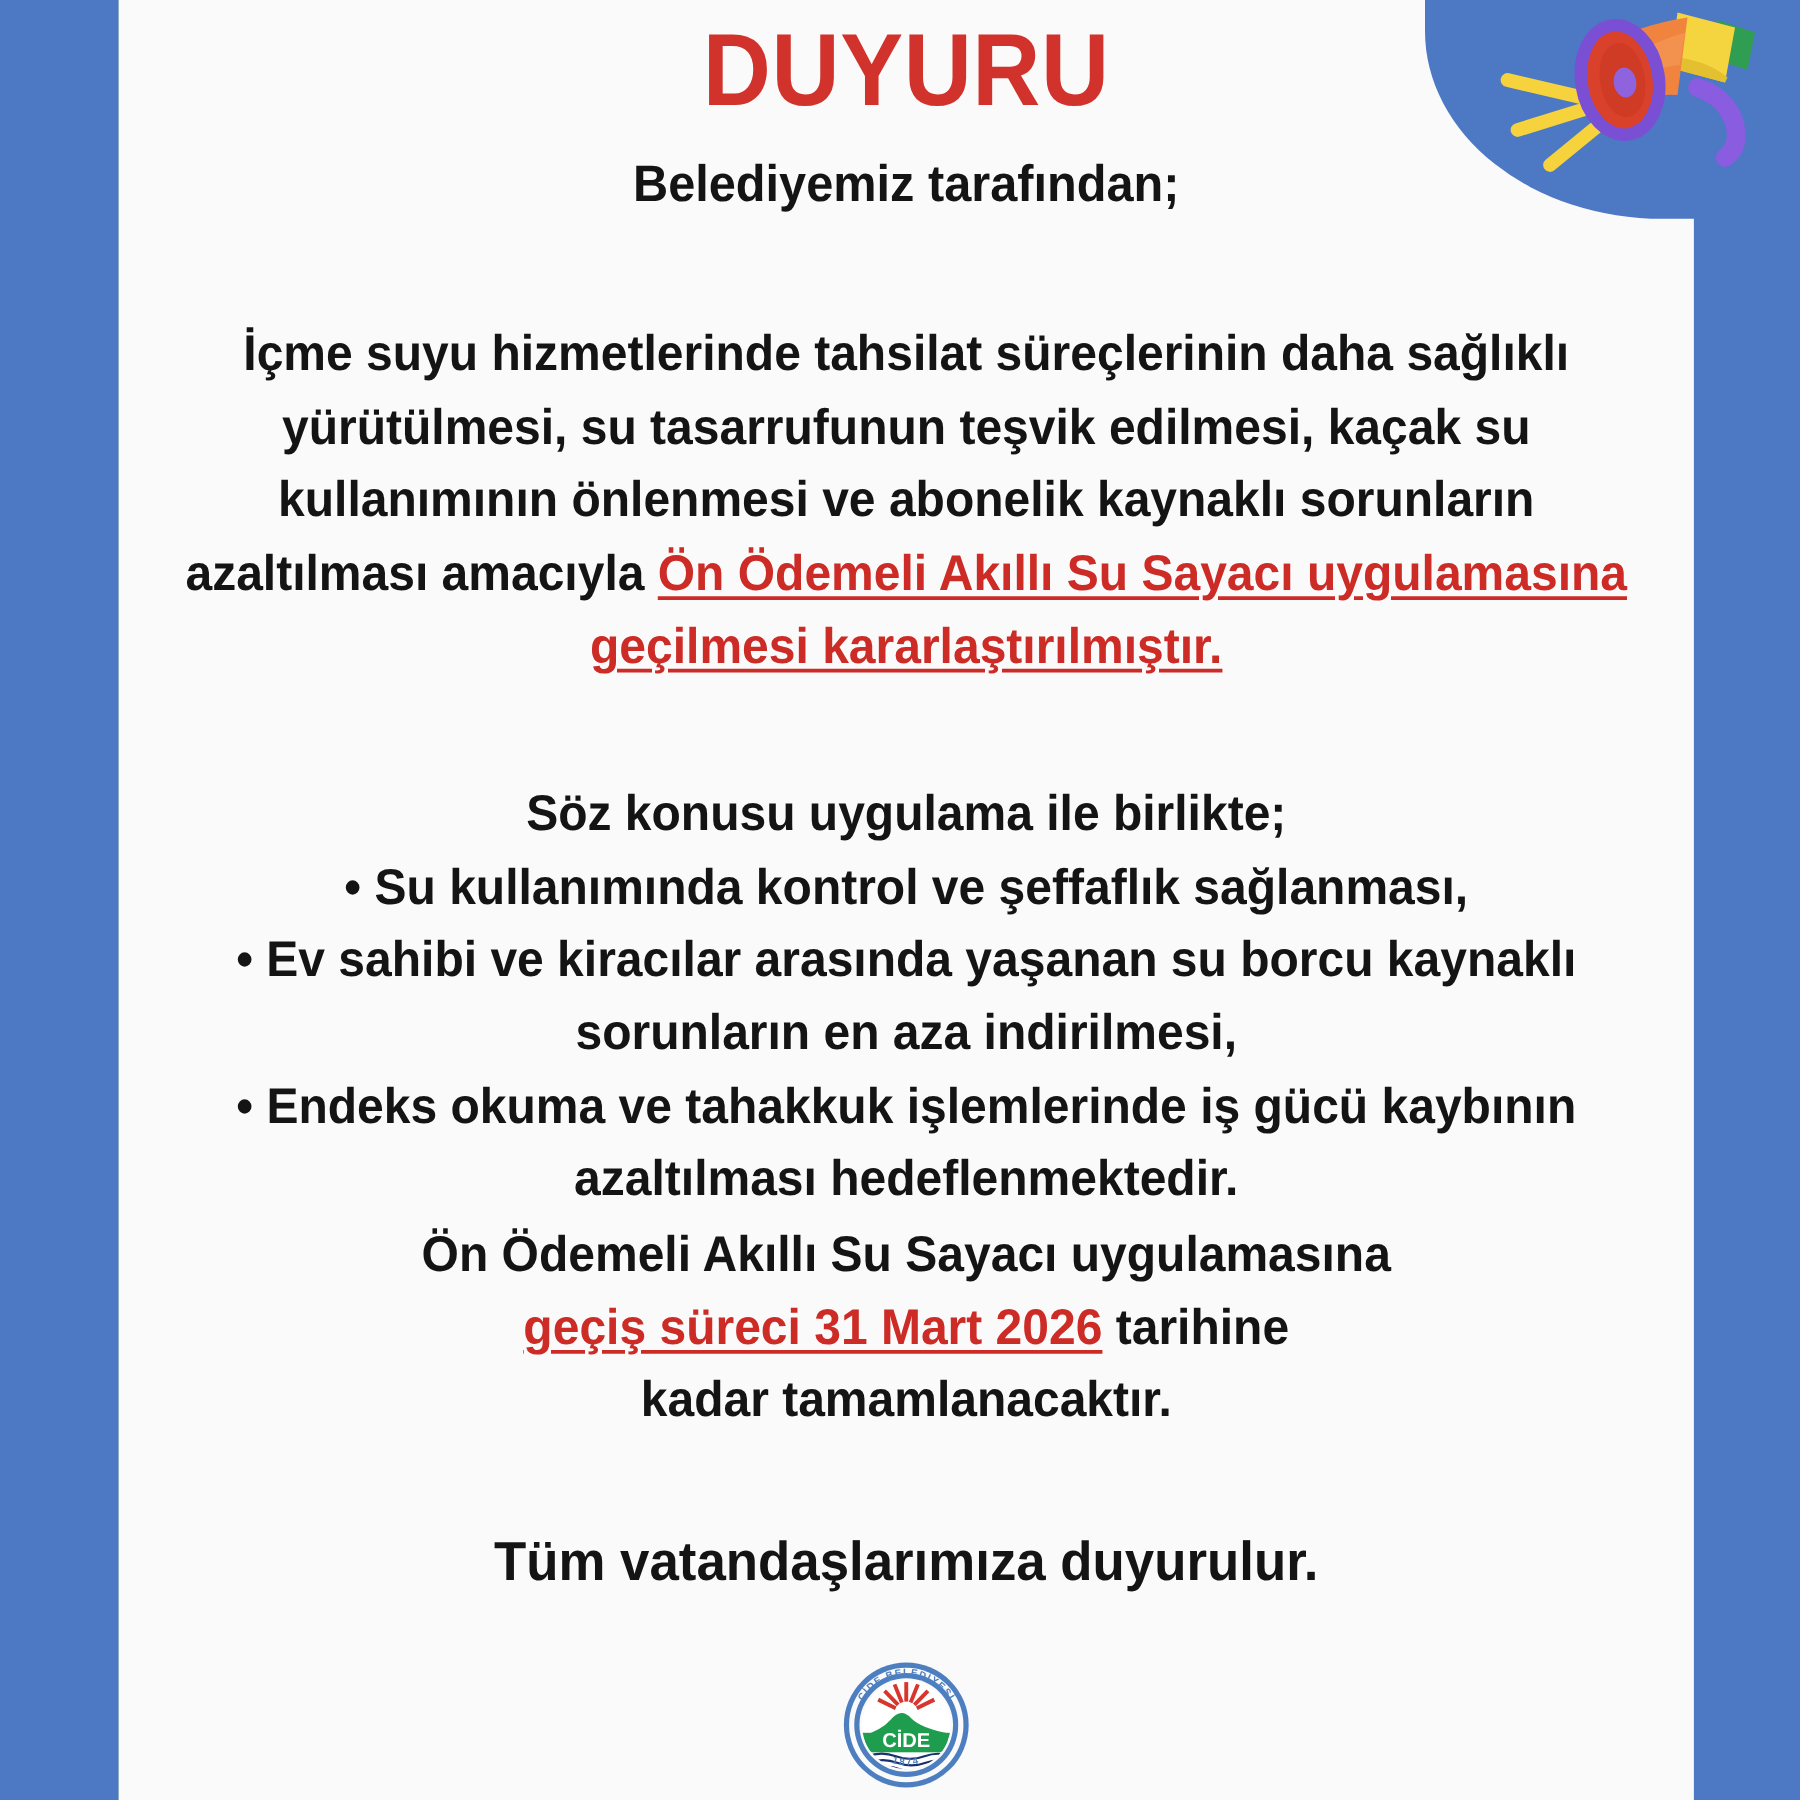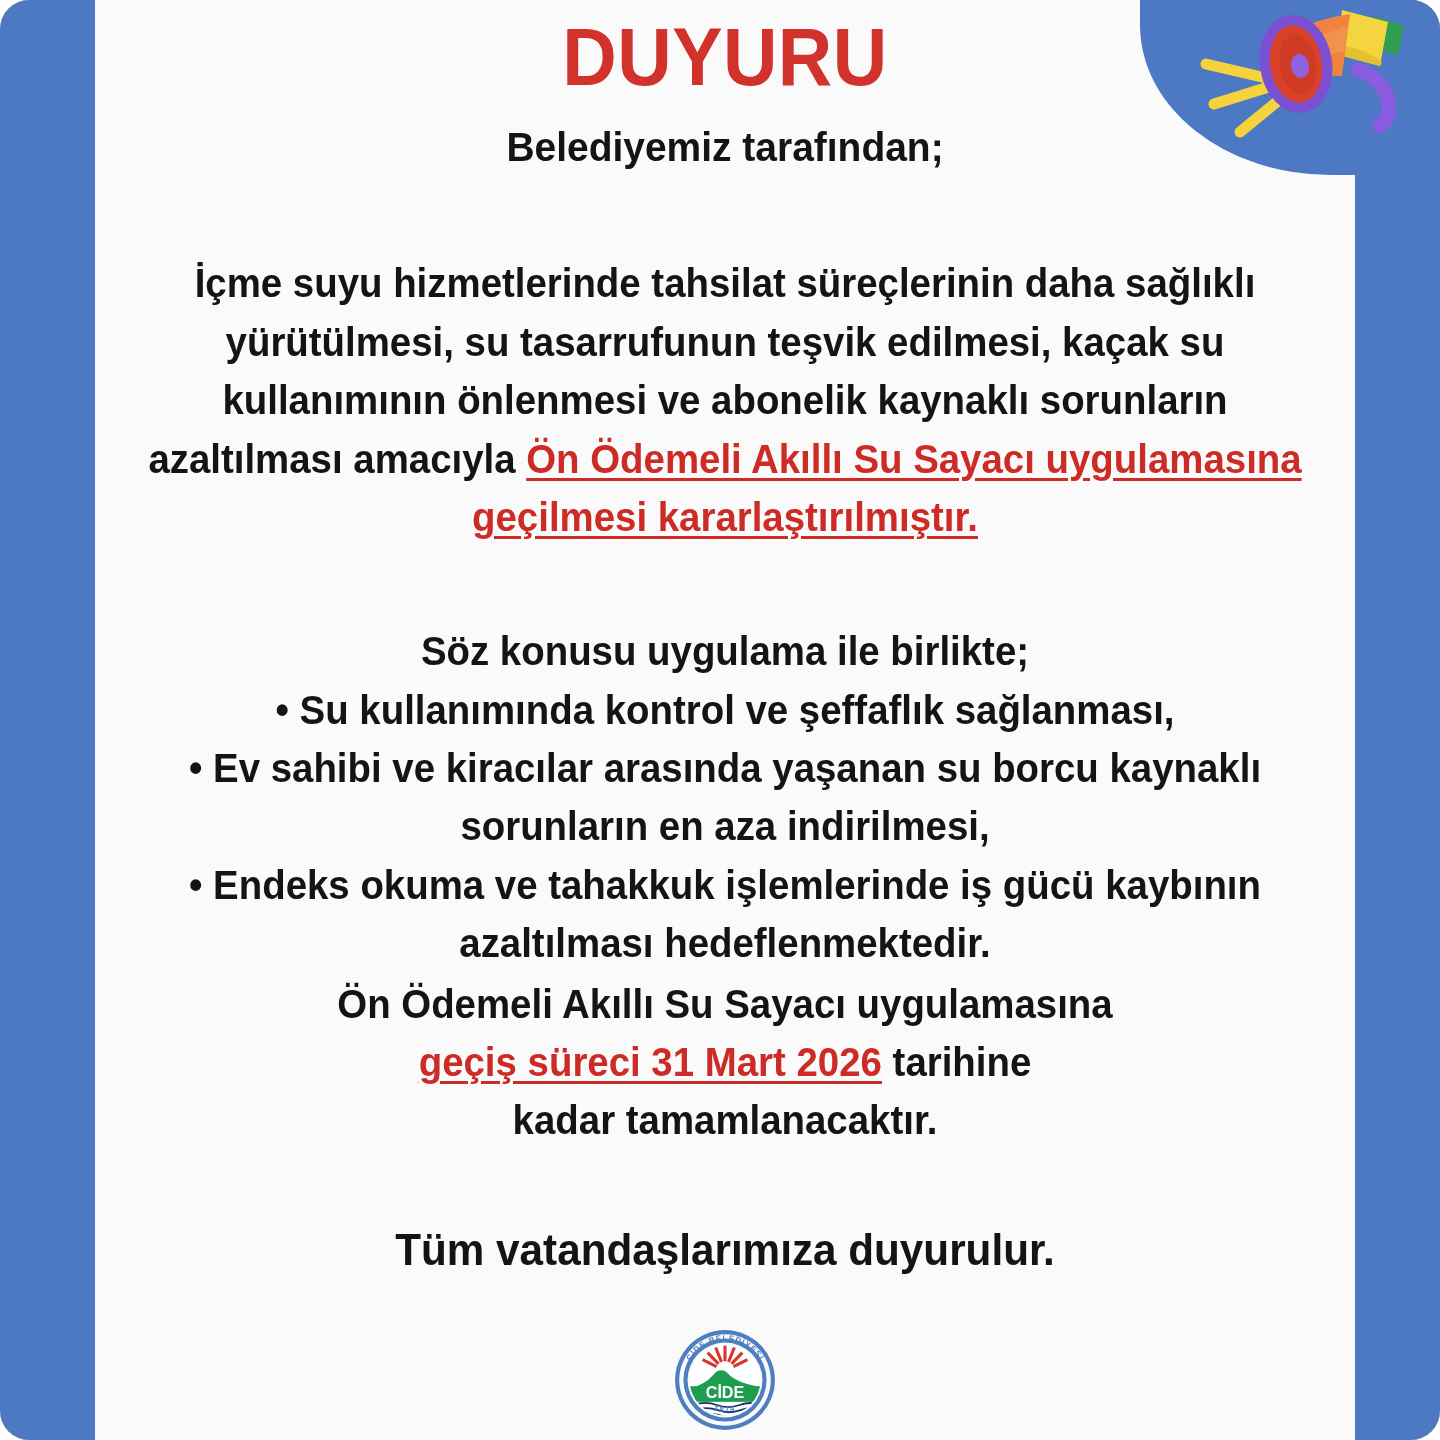--- a/index.html
+++ b/index.html
@@ -9,21 +9,20 @@
     background: #ffffff;
   }
 
   #poster {
     position: relative;
     width: 1440px;
     height: 1440px;
     overflow: hidden;
     background: #bef264;
     font-family: "Liberation Sans", "DejaVu Sans", sans-serif;
-    border-radius: 29px;
   }
 
   
   .band {
     position: absolute;
     top: 0;
     bottom: 0;
     background: #4d78c4;
   }
   .band-left  { left: 0;  width: 95px; }

